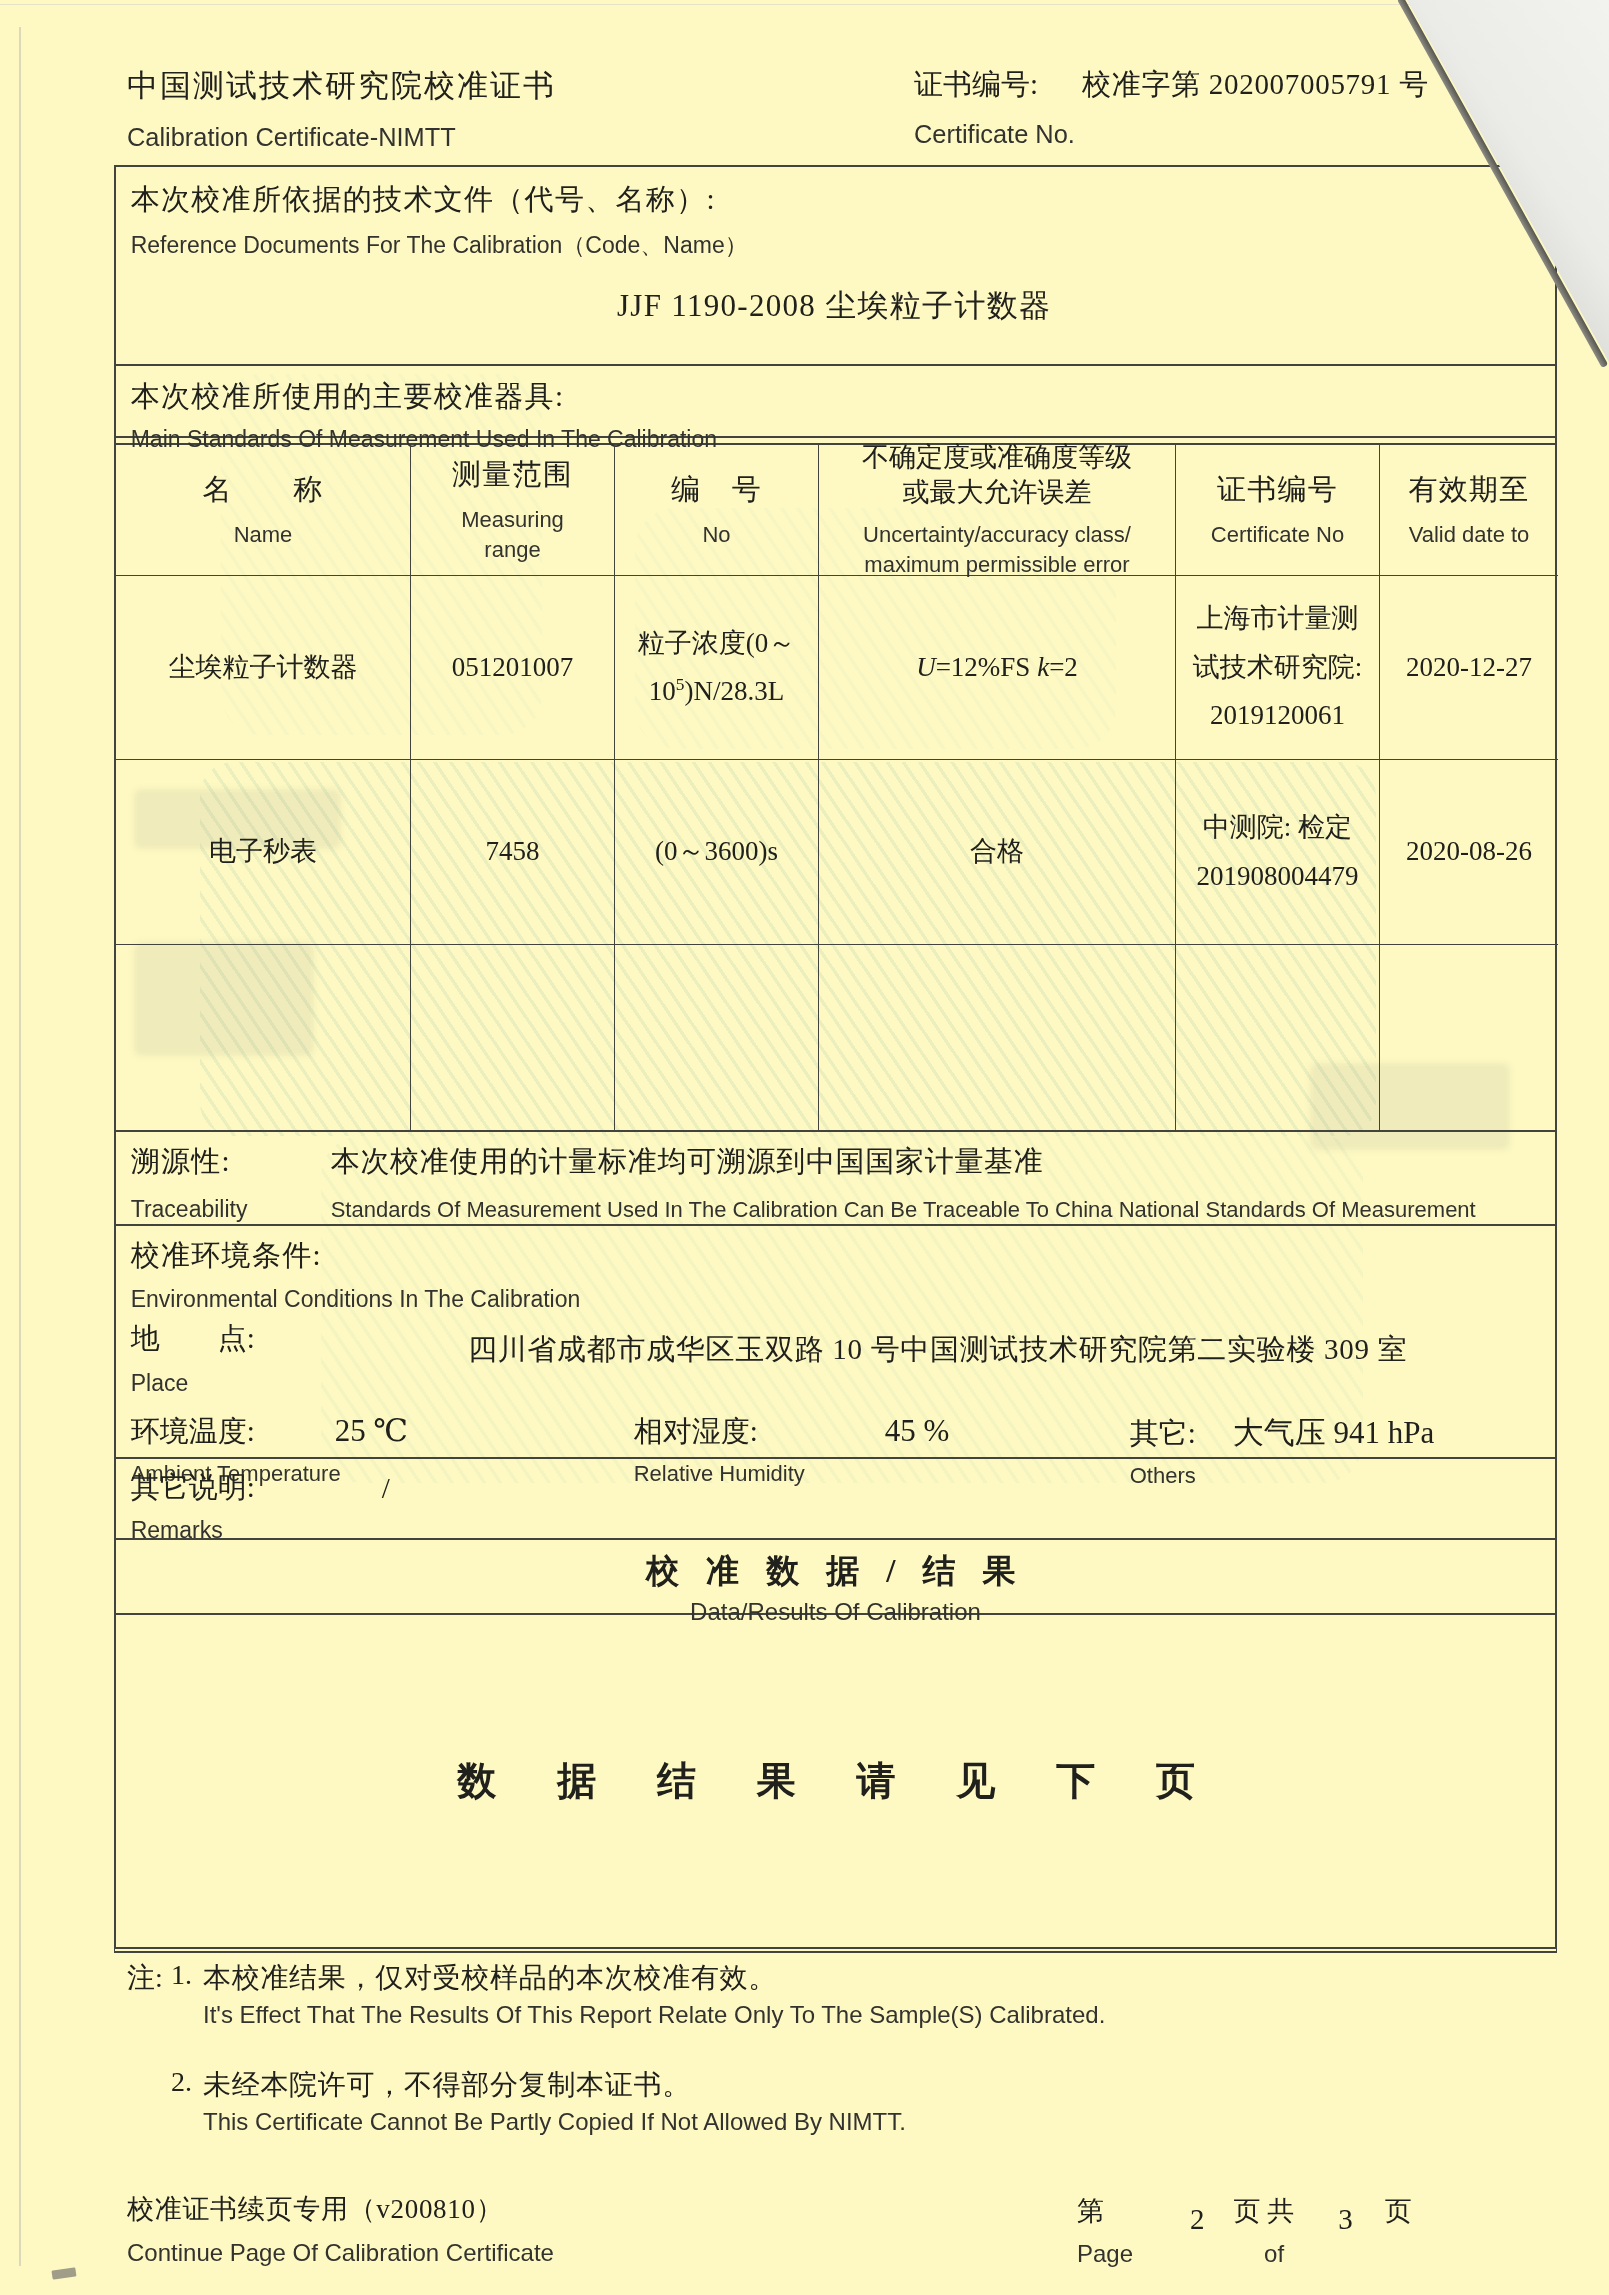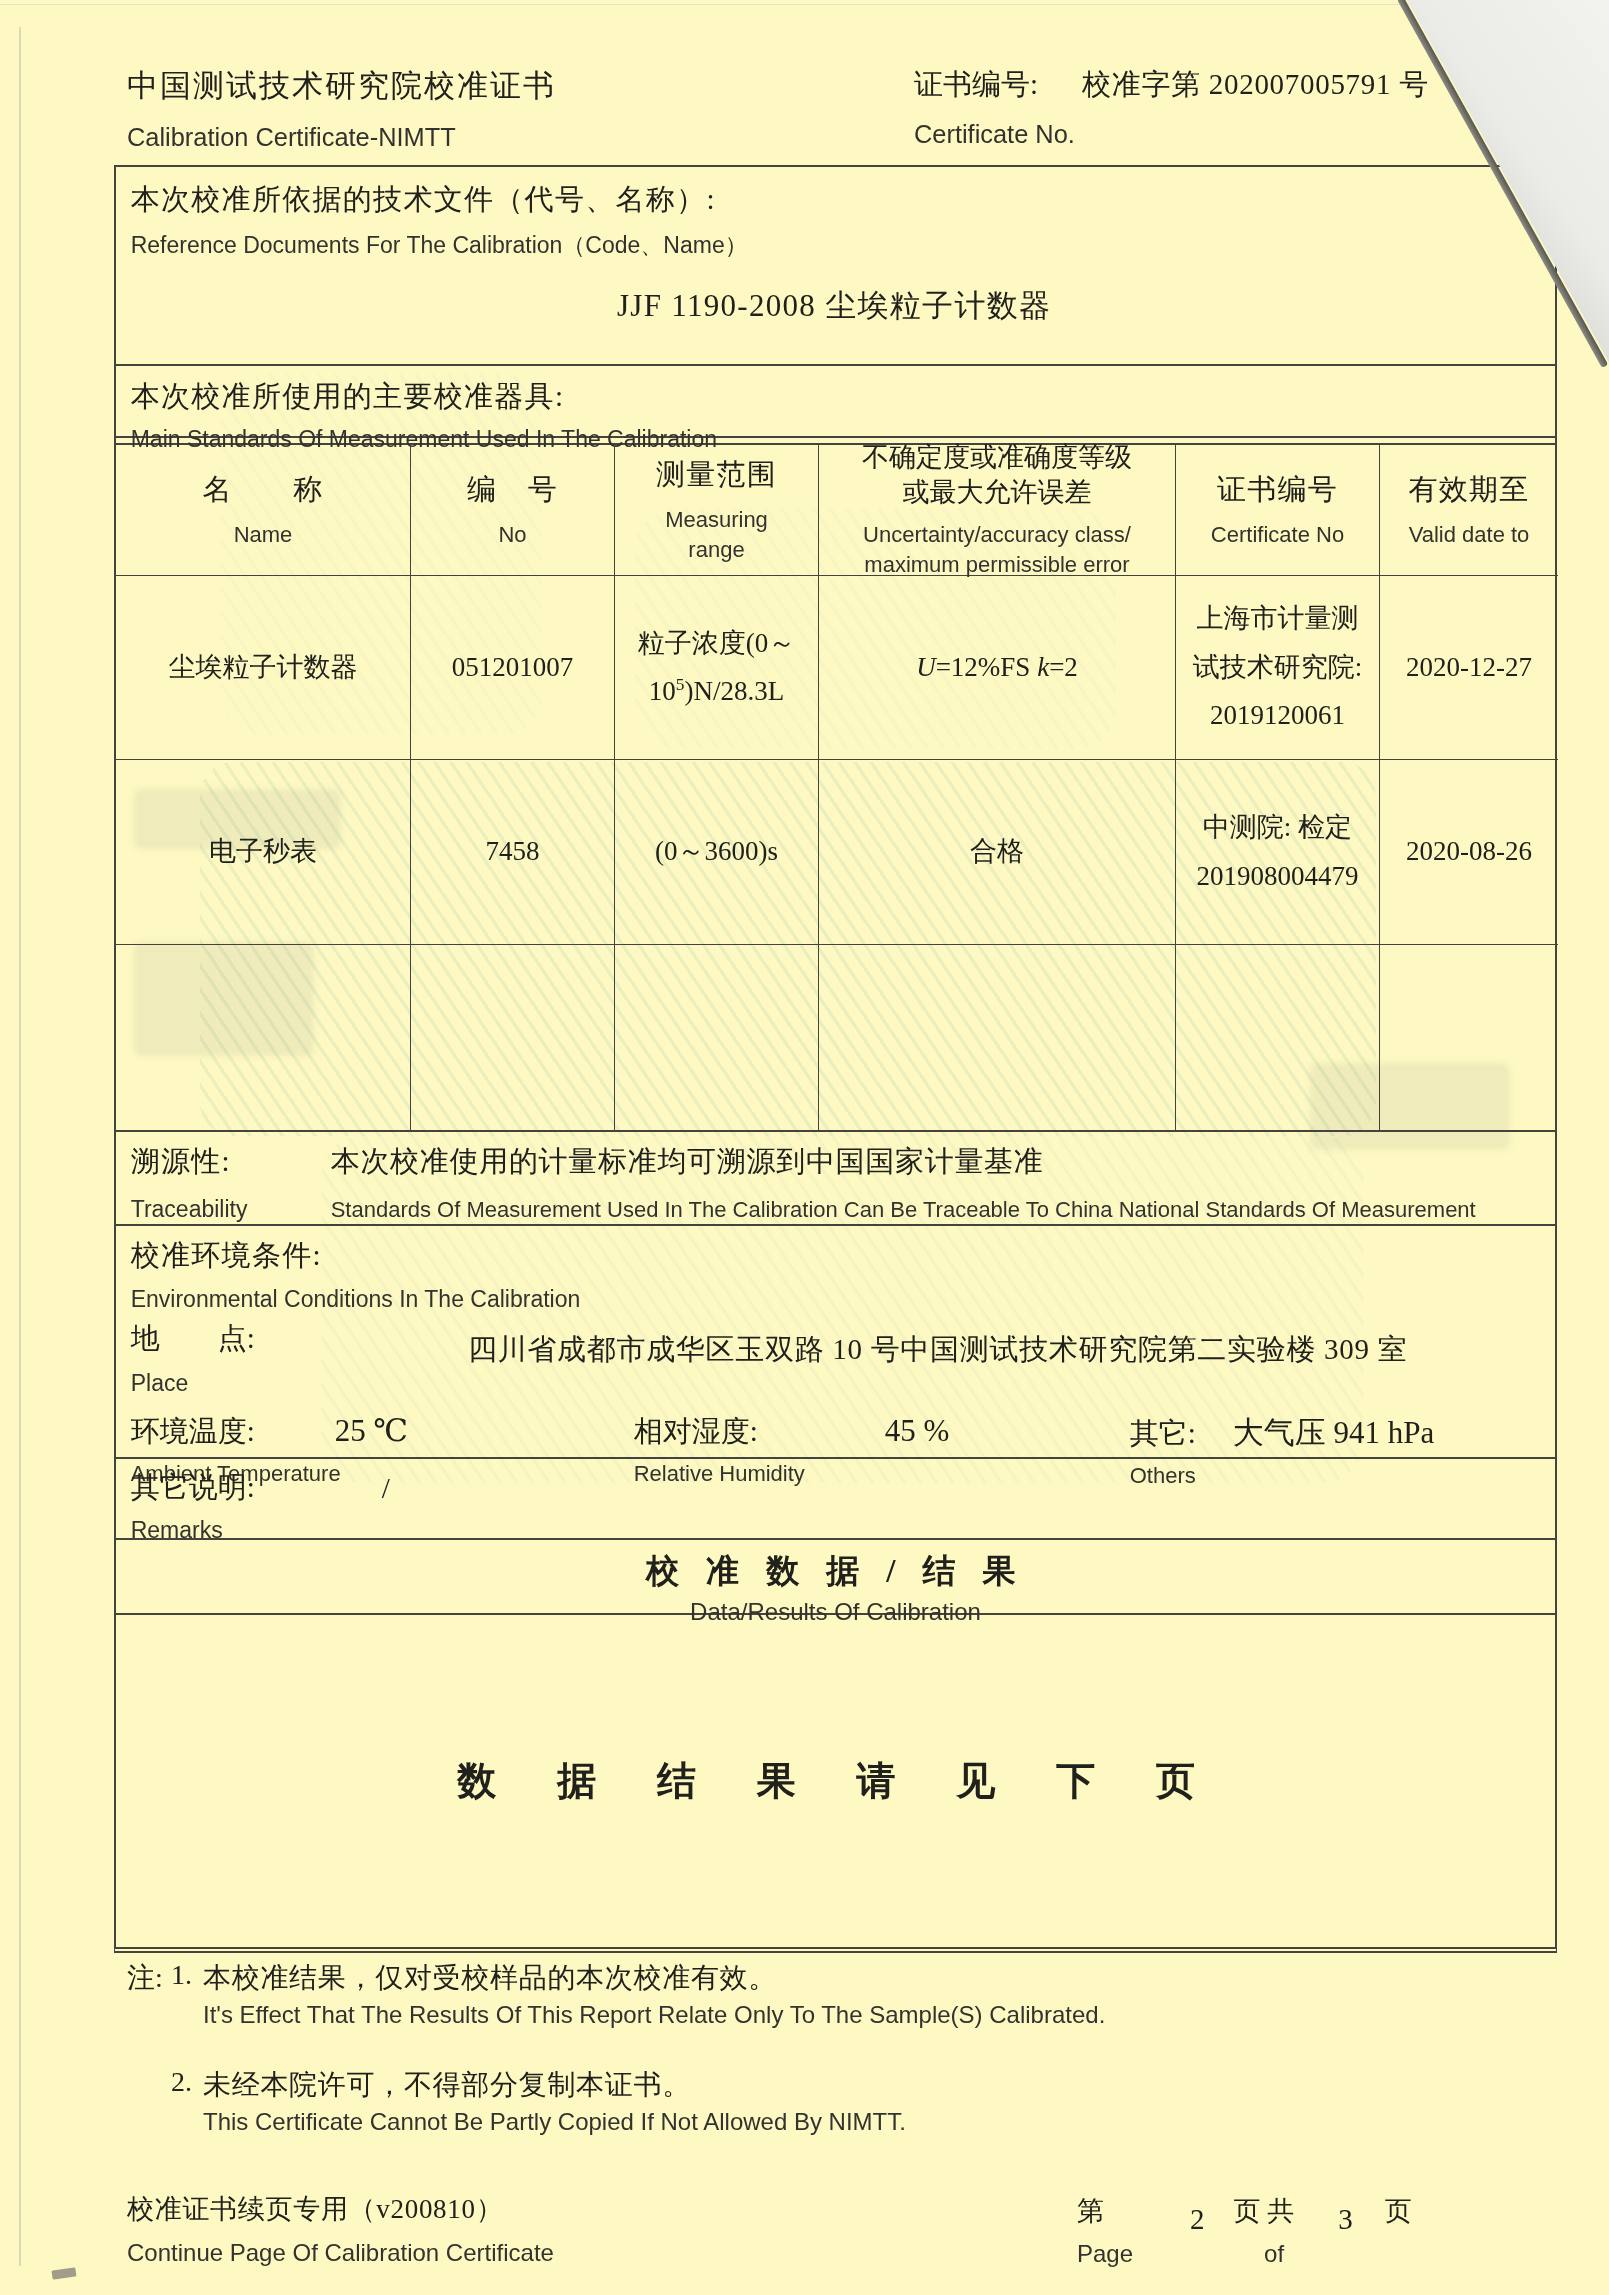--- a/index.html
+++ b/index.html
@@ -169,27 +169,27 @@
 
     <div class="dbl"></div>
 
     <div class="tbl">
 
       <div class="cell th">
         <div class="zh">名　　称</div>
         <div class="en">Name</div>
       </div>
       <div class="cell th">
-        <div class="zh">编　号</div>
-        <div class="en">No</div>
-      </div>
-      <div class="cell th">
         <div class="zh">测量范围</div>
         <div class="en pre">Measuring
 range</div>
+      </div>
+      <div class="cell th">
+        <div class="zh">编　号</div>
+        <div class="en">No</div>
       </div>
       <div class="cell th">
         <div class="zh small pre">不确定度或准确度等级
 或最大允许误差</div>
         <div class="en pre">Uncertainty/accuracy class/
 maximum permissible error</div>
       </div>
       <div class="cell th">
         <div class="zh">证书编号</div>
         <div class="en">Certificate No</div>

